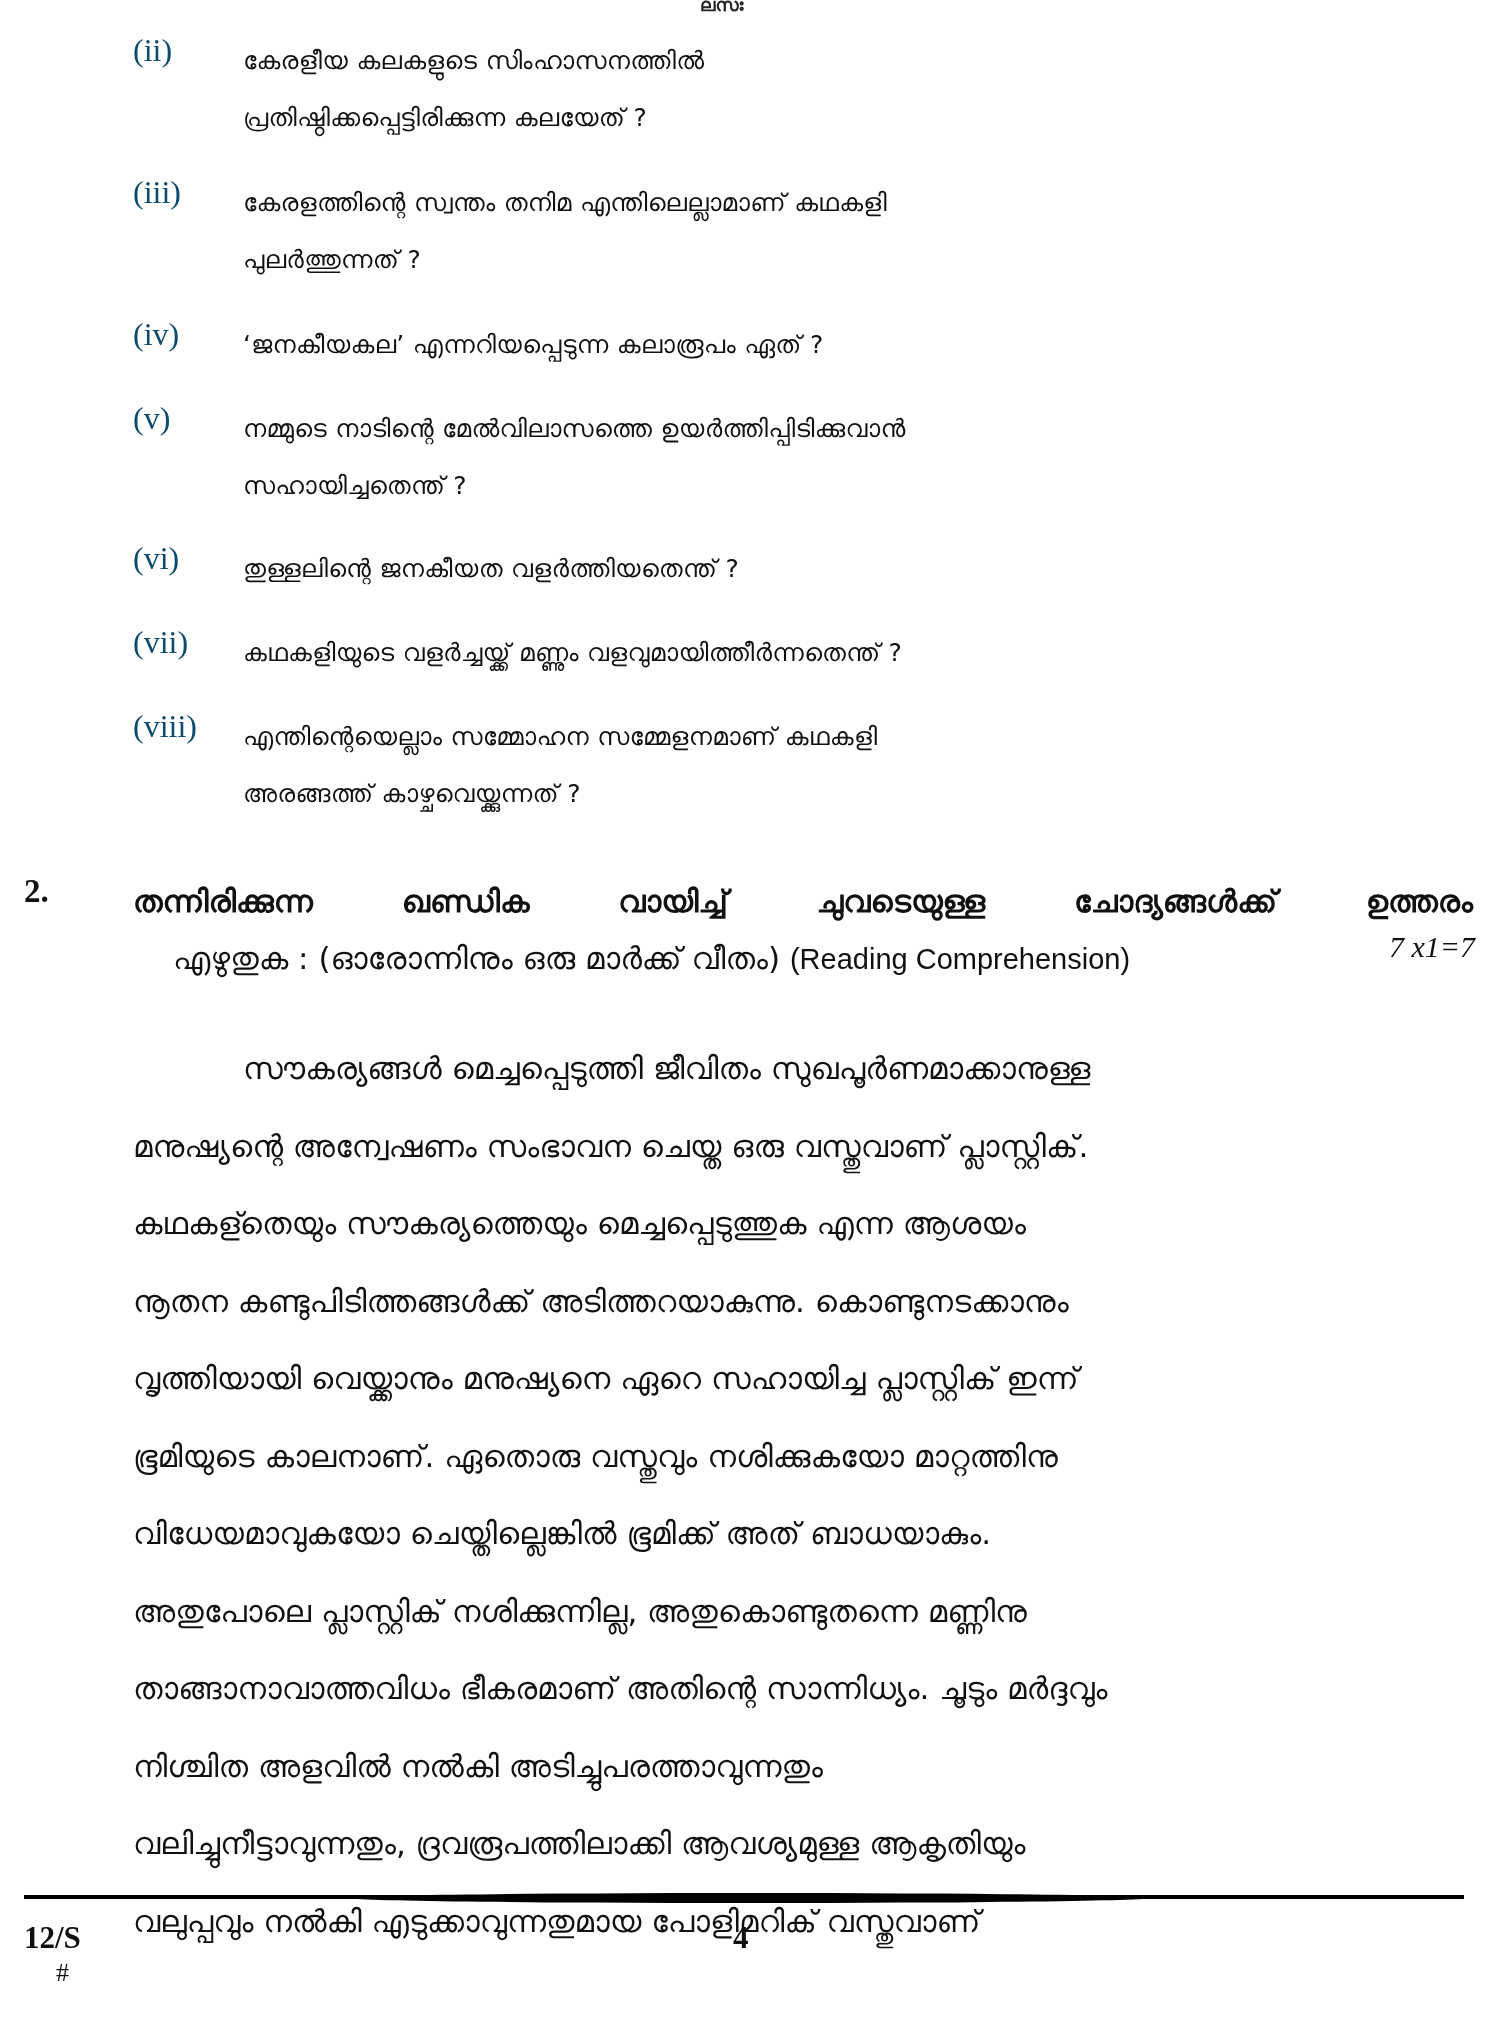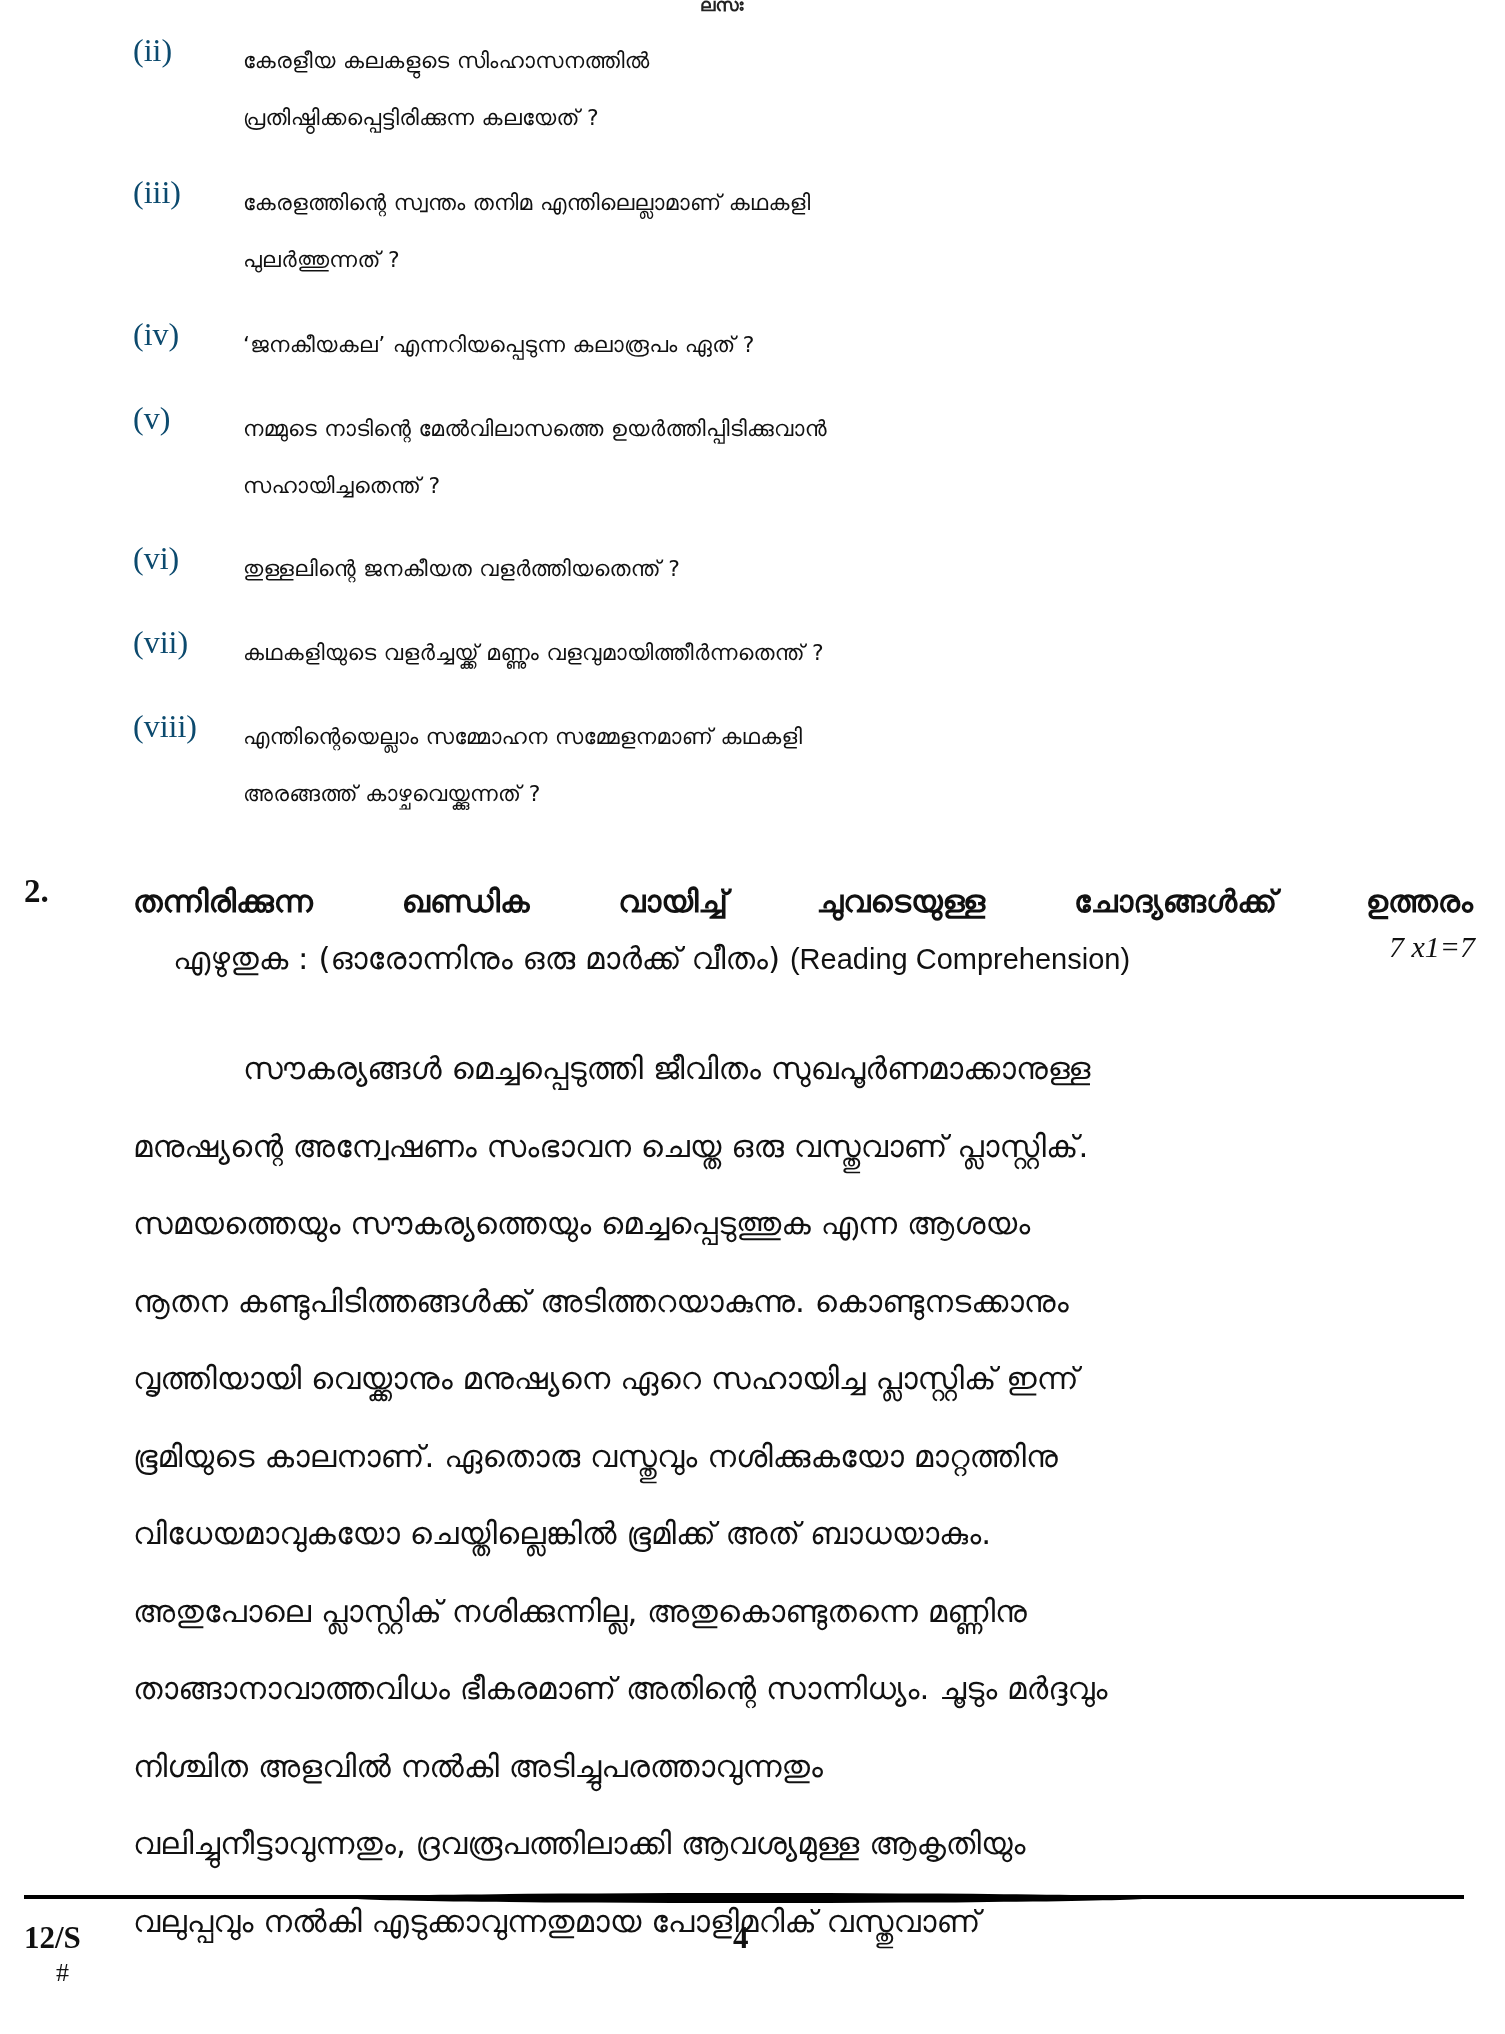--- a/index.html
+++ b/index.html
@@ -15,21 +15,21 @@
     .subq {
       position: absolute; left: 133px; width: 1300px;
     }
     .subq .num {
       position: absolute; left: 0; top: 0;
       font-family: "Liberation Serif", "DejaVu Serif", serif;
       font-size: 32px; color: #0c4a6e;
     }
     .subq .text {
       position: absolute; left: 110px; top: 0; width: 1150px;
-      font-size: 22px; line-height: 57px; letter-spacing: 0.3px;
+      font-size: 25px; line-height: 57px; letter-spacing: 0.3px;
     }
     .subq .text span { display: block; }
     .q2-num {
       position: absolute; left: 24px; top: 873px;
       font-family: "Liberation Serif", "DejaVu Serif", serif;
       font-size: 33px; font-weight: bold;
     }
     .q2-text {
       position: absolute; left: 133px; top: 873px; width: 1340px;
       font-size: 31px; line-height: 57px;
@@ -135,21 +135,21 @@
     <span class="line2">
       <span>എഴുതുക : (ഓരോന്നിനും ഒരു മാർക്ക് വീതം)</span>
       <span class="eng">(Reading Comprehension)</span>
     </span>
   </div>
   <div class="marks">7 x1=7</div>
 
   <div class="passage">
     <span class="indent">സൗകര്യങ്ങൾ മെച്ചപ്പെടുത്തി ജീവിതം സുഖപൂർണമാക്കാനുള്ള</span>
     <span>മനുഷ്യന്റെ അന്വേഷണം സംഭാവന ചെയ്ത ഒരു വസ്തുവാണ് പ്ലാസ്റ്റിക്.</span>
-    <span>സമയത്തെയും സൗകര്യത്തെയും മെച്ചപ്പെടുത്തുക എന്ന ആശയം</span>
+    <span>കഥകള്തെയും സൗകര്യത്തെയും മെച്ചപ്പെടുത്തുക എന്ന ആശയം</span>
     <span>നൂതന കണ്ടുപിടിത്തങ്ങൾക്ക് അടിത്തറയാകുന്നു. കൊണ്ടുനടക്കാനും</span>
     <span>വൃത്തിയായി വെയ്ക്കാനും മനുഷ്യനെ ഏറെ സഹായിച്ച പ്ലാസ്റ്റിക് ഇന്ന്</span>
     <span>ഭൂമിയുടെ കാലനാണ്. ഏതൊരു വസ്തുവും നശിക്കുകയോ മാറ്റത്തിനു</span>
     <span>വിധേയമാവുകയോ ചെയ്തില്ലെങ്കിൽ ഭൂമിക്ക് അത് ബാധയാകും.</span>
     <span>അതുപോലെ പ്ലാസ്റ്റിക് നശിക്കുന്നില്ല, അതുകൊണ്ടുതന്നെ മണ്ണിനു</span>
     <span>താങ്ങാനാവാത്തവിധം ഭീകരമാണ് അതിന്റെ സാന്നിധ്യം. ചൂടും മർദ്ദവും</span>
     <span>നിശ്ചിത അളവിൽ നൽകി അടിച്ചുപരത്താവുന്നതും</span>
     <span>വലിച്ചുനീട്ടാവുന്നതും, ദ്രവരൂപത്തിലാക്കി ആവശ്യമുള്ള ആകൃതിയും</span>
     <span>വലുപ്പവും നൽകി എടുക്കാവുന്നതുമായ പോളിമറിക് വസ്തുവാണ്</span>
   </div>

